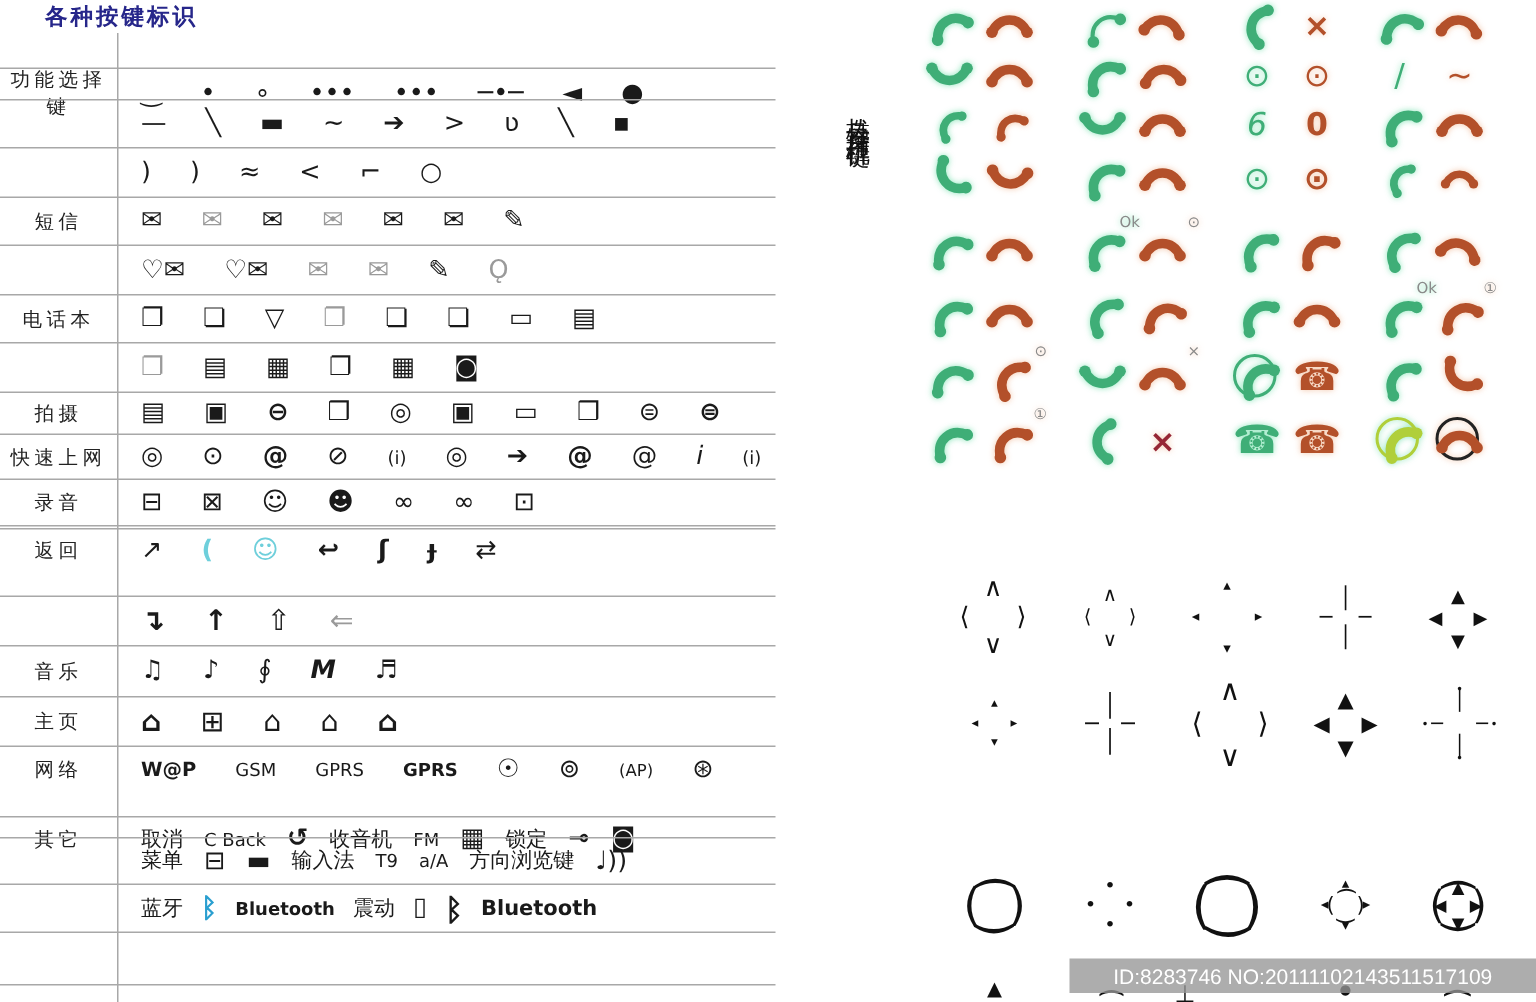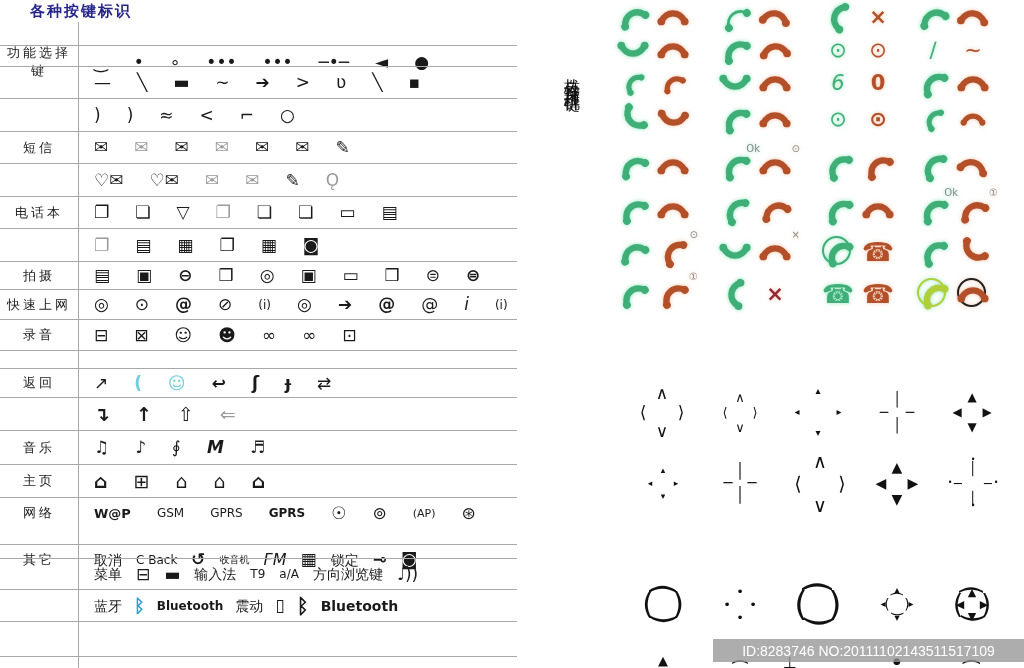--- a/index.html
+++ b/index.html
@@ -175,21 +175,21 @@
           <span class="tico" style="font-size: 17px;">☻</span>
           <span class="tico" style="font-size: 17px;">∞</span>
           <span class="tico" style="font-size: 17px;">∞</span>
           <span class="tico" style="font-size: 17px;">⊡</span>
         </div>
       </div>
       <div class="trow" style="top: 350px; height: 18px;">
         <span class="tlabel"></span>
         <div class="titems" style="gap: 26px;"></div>
       </div>
-      <div class="trow" style="top: 368px; height: 29px; justify-content: flex-end;">
+      <div class="trow" style="top: 352px; height: 29px; justify-content: flex-end;">
         <span class="tlabel">返回</span>
         <div class="titems" style="gap: 26px;">
           <span class="tico" style="font-size: 17px;">↗</span>
           <span class="tico" style="font-size: 17px; font-weight: bold; color: rgb(110, 207, 219);">(</span>
           <span class="tico" style="font-size: 17px; color: rgb(110, 207, 219);">☺</span>
           <span class="tico" style="font-size: 17px; font-weight: bold;">↩</span>
           <span class="tico" style="font-size: 17px; font-weight: bold;">ʃ</span>
           <span class="tico" style="font-size: 17px; font-weight: bold;">ɟ</span>
           <span class="tico" style="font-size: 17px;">⇄</span>
         </div>
@@ -235,22 +235,22 @@
           <span class="tico" style="font-size: 11px;">(AP)</span>
           <span class="tico" style="font-size: 17px;">⊛</span>
         </div>
       </div>
       <div class="trow" style="top: 544px; height: 30px;">
         <span class="tlabel">其它</span>
         <div class="titems" style="gap: 14px;">
           <span class="tico" style="font-size: 14px;">取消</span>
           <span class="tico" style="font-size: 12px;">C Back</span>
           <span class="tico" style="font-size: 17px; font-weight: bold;">↺</span>
-          <span class="tico" style="font-size: 10px;">收音机</span>
-          <span class="tico" style="font-size: 16px; font-style: italic;">FM</span>
+          <span class="tico" style="font-size: 14px;">收音机</span>
+          <span class="tico" style="font-size: 12px;">FM</span>
           <span class="tico" style="font-size: 17px;">▦</span>
           <span class="tico" style="font-size: 14px;">锁定</span>
           <span class="tico" style="font-size: 17px; font-weight: bold;">⊸</span>
           <span class="tico" style="font-size: 17px; font-weight: bold;">◙</span>
         </div>
       </div>
       <div class="trow" style="top: 558px; height: 31px;">
         <span class="tlabel"></span>
         <div class="titems" style="gap: 14px;">
           <span class="tico" style="font-size: 14px;">菜单</span>

